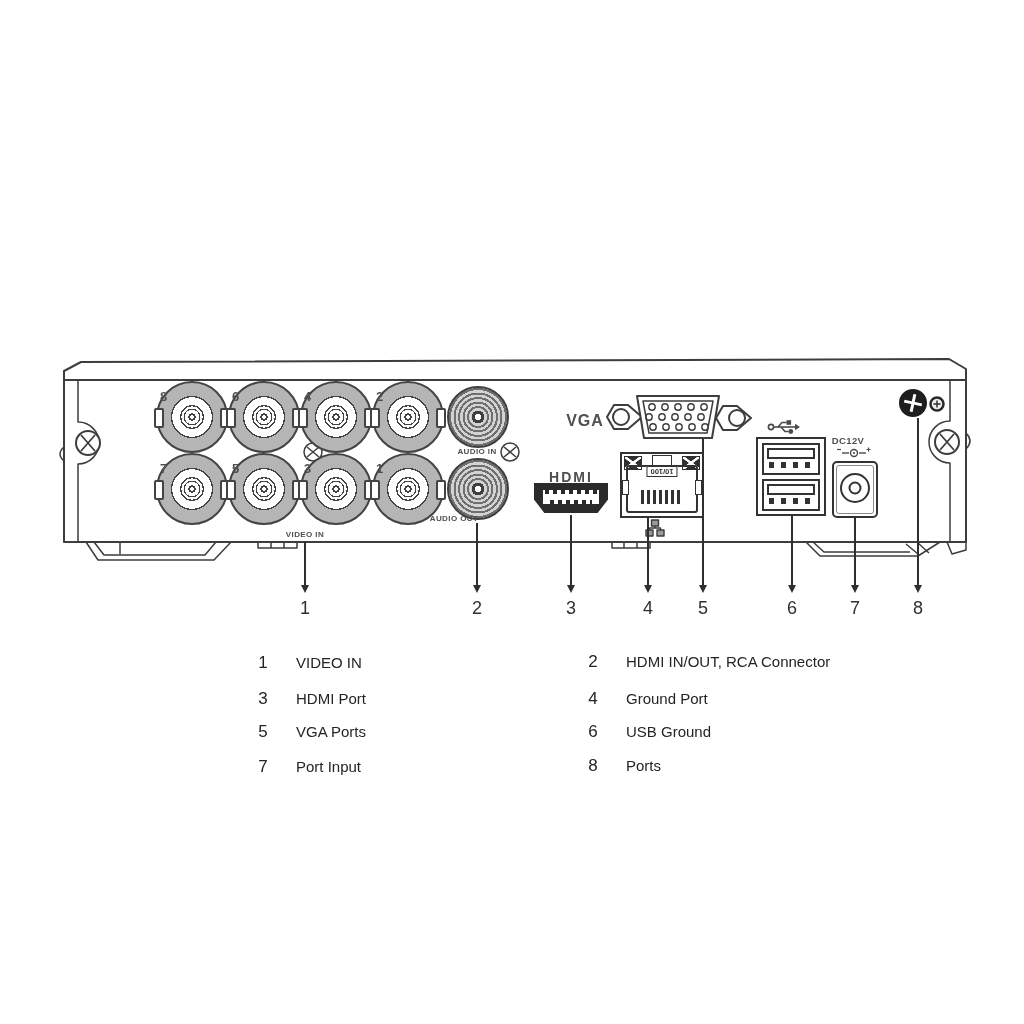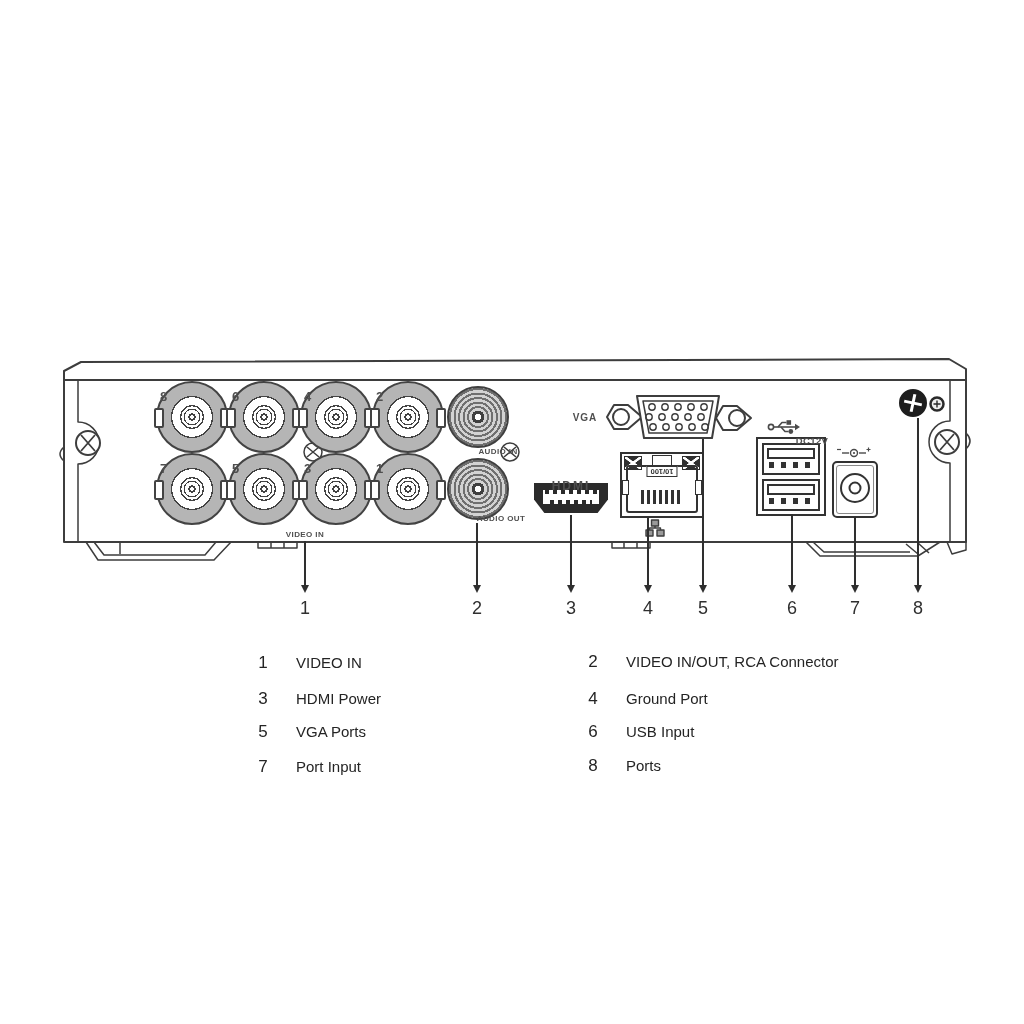--- a/index.html
+++ b/index.html
@@ -241,27 +241,27 @@
     </div>
   <div class="bnc" style="left:372px;top:453px">
     <i class="tl"></i>
       <i class="tr"></i>
     <b>1</b>
     </div>
 
   <div class="plabel" style="left:268px;top:530px;width:74px;font-size:8px">VIDEO IN</div>
 
   <div class="rca" style="left:447px;top:386px"></div>
-  <div class="plabel" style="left:463px;top:447px;width:70px;font-size:8px">AUDIO IN</div>
+  <div class="plabel" style="left:442px;top:447px;width:70px;font-size:8px">AUDIO IN</div>
   <div class="rca" style="left:447px;top:458px"></div>
-  <div class="plabel" style="left:465px;top:514px;width:72px;font-size:8px">AUDIO OUT</div>
-
-  <div class="plabel" style="left:565px;top:412px;width:40px;font-size:10px;letter-spacing:1px">VGA</div>
-
-  <div class="plabel" style="left:536px;top:479px;width:70px;font-size:12px;letter-spacing:2px">HDMI</div>
+  <div class="plabel" style="left:418px;top:514px;width:72px;font-size:8px">AUDIO OUT</div>
+
+  <div class="plabel" style="left:565px;top:412px;width:40px;font-size:16px;letter-spacing:1px">VGA</div>
+
+  <div class="plabel" style="left:536px;top:469px;width:70px;font-size:14px;letter-spacing:2px">HDMI</div>
   <div class="hdmi">
     <div class="hdmi-slot"></div>
   </div>
 
   <div class="rj45">
     <span class="ledbox l"></span>
     <span class="ledbox r"></span>
     <span class="rj45-tab"></span>
     <div class="rj45-inner">
       <div class="rj45-pins"></div>
@@ -275,21 +275,21 @@
     <div class="usb-port">
       <div class="usb-tongue"></div>
       <div class="usb-teeth"></div>
     </div>
     <div class="usb-port">
       <div class="usb-tongue"></div>
       <div class="usb-teeth"></div>
     </div>
   </div>
 
-  <div class="plabel" style="left:790px;top:435px;width:44px;font-size:9.5px">DC12V</div>
+  <div class="plabel" style="left:826px;top:435px;width:44px;font-size:9.5px">DC12V</div>
   <div class="dcjack">
     <div class="dc-circle">
       <div class="dc-dot"></div>
     </div>
   </div>
 
   <div class="callout" style="left:305px;top:541px">
     <div class="cl-line" style="height:44px"></div>
     <div class="cl-arrow"></div>
     <div class="cl-num">1</div>
@@ -329,37 +329,37 @@
     <div class="cl-arrow"></div>
     <div class="cl-num">8</div>
   </div>
 
   <div class="legend-item" style="left:255px;top:653px">
     <span class="num">1</span>
     <span class="lab">VIDEO IN</span>
   </div>
   <div class="legend-item" style="left:585px;top:652px">
     <span class="num">2</span>
-    <span class="lab">VIDEO IN/OUT, RCA Connector</span>
+    <span class="lab">HDMI IN/OUT, RCA Connector</span>
   </div>
   <div class="legend-item" style="left:255px;top:689px">
     <span class="num">3</span>
-    <span class="lab">HDMI Power</span>
+    <span class="lab">HDMI Port</span>
   </div>
   <div class="legend-item" style="left:585px;top:689px">
     <span class="num">4</span>
     <span class="lab">Ground Port</span>
   </div>
   <div class="legend-item" style="left:255px;top:722px">
     <span class="num">5</span>
     <span class="lab">VGA Ports</span>
   </div>
   <div class="legend-item" style="left:585px;top:722px">
     <span class="num">6</span>
-    <span class="lab">USB Input</span>
+    <span class="lab">USB Ground</span>
   </div>
   <div class="legend-item" style="left:255px;top:757px">
     <span class="num">7</span>
     <span class="lab">Port Input</span>
   </div>
   <div class="legend-item" style="left:585px;top:756px">
     <span class="num">8</span>
     <span class="lab">Ports</span>
   </div>
 

